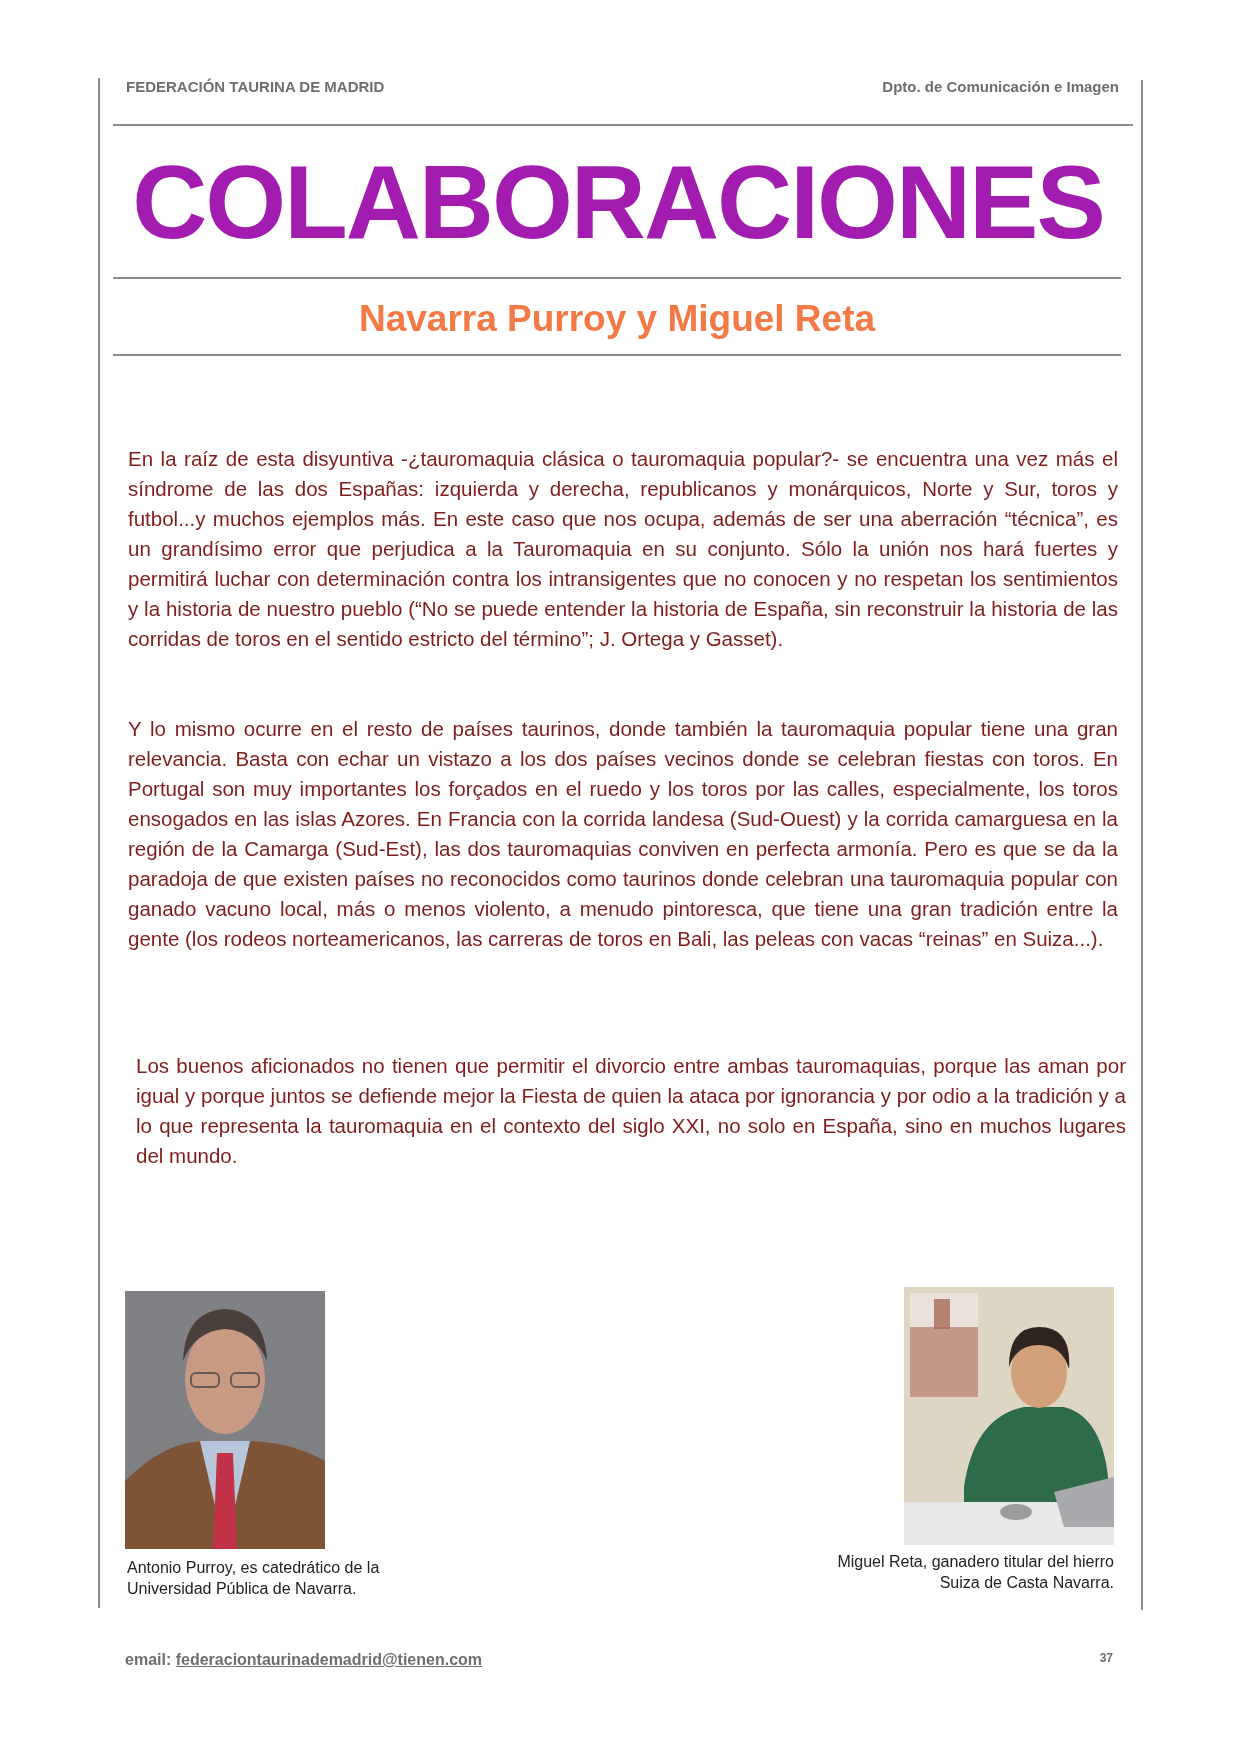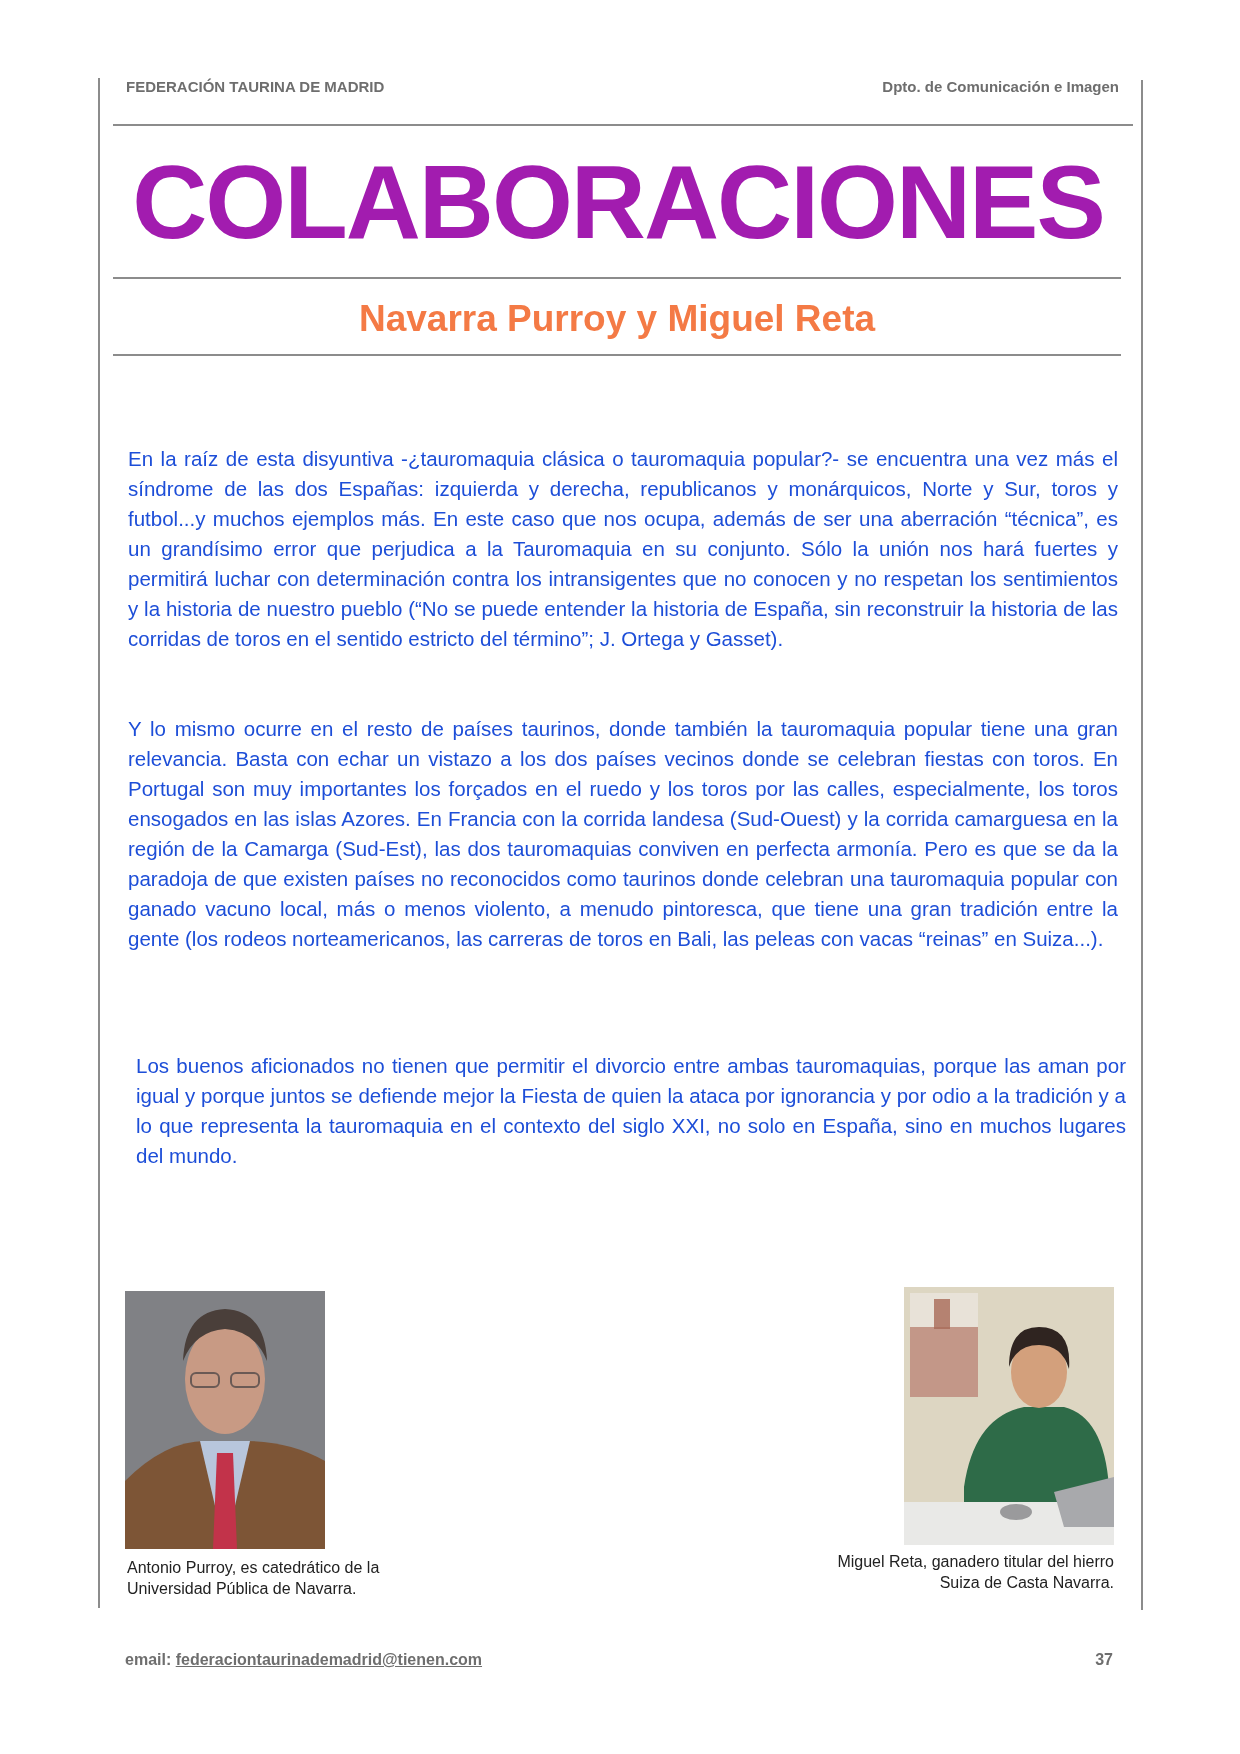--- a/index.html
+++ b/index.html
@@ -9,33 +9,33 @@
     .vrule.right { left: 1141px; top: 80px; height: 1530px; }
     .hdr { position: absolute; top: 78px; font-size: 15px; font-weight: bold; color: #6e6e6e; letter-spacing: 0px; }
     .hdr.left { left: 126px; }
     .hdr.right { right: 121px; }
     .hrule { position: absolute; height: 2px; background: #8c8c8c; }
     .r1 { left: 113px; width: 1020px; top: 124px; }
     .r2 { left: 113px; width: 1008px; top: 277px; }
     .r3 { left: 113px; width: 1008px; top: 354px; }
     .title { position: absolute; left: 113px; top: 150px; width: 1010px; text-align: center; font-size: 104px; font-weight: bold; color: #a21caf; letter-spacing: -2px; line-height: 1; transform: scaleX(1.0); }
     .subtitle { position: absolute; left: 113px; top: 300px; width: 1008px; text-align: center; font-size: 37px; font-weight: bold; color: #f47a45; line-height: 1; }
-    .body-text { position: absolute; left: 128px; width: 990px; font-size: 20.5px; line-height: 30px; color: #1d4ed8; text-align: justify; }
+    .body-text { position: absolute; left: 128px; width: 990px; font-size: 20.5px; line-height: 30px; color: #7f1d1d; text-align: justify; }
     .p1 { top: 444px; }
     .p2 { top: 714px; }
     .p3 { top: 1043px; }
     .photo { position: absolute; overflow: hidden; }
     .photo1 { left: 125px; top: 1291px; width: 200px; height: 258px; background: linear-gradient(180deg, #7b7c80 0%, #85868a 50%, #7a6a5e 100%); }
     .photo2 { left: 904px; top: 1287px; width: 210px; height: 258px; background: #ddd7c4; }
     .caption { position: absolute; font-size: 16px; line-height: 21px; color: #222; }
     .cap1 { left: 127px; top: 1557px; }
     .cap2 { right: 126px; top: 1551px; text-align: right; }
     .footer-left { position: absolute; left: 125px; top: 1651px; font-size: 16px; font-weight: bold; color: #6e6e6e; }
     .footer-left a { color: #6e6e6e; text-decoration: underline; }
-    .footer-right { position: absolute; right: 127px; top: 1651px; font-size: 16px; font-weight: bold; color: #6e6e6e; }
+    .footer-right { position: absolute; right: 127px; top: 1651px; font-size: 12px; font-weight: bold; color: #6e6e6e; }
   </style>
 </head>
 <body>
 
 <div class="vrule left"></div>
 <div class="vrule right"></div>
 
 <div class="hdr left">FEDERACIÓN TAURINA DE MADRID</div>
 <div class="hdr right">Dpto. de Comunicación e Imagen</div>
 

